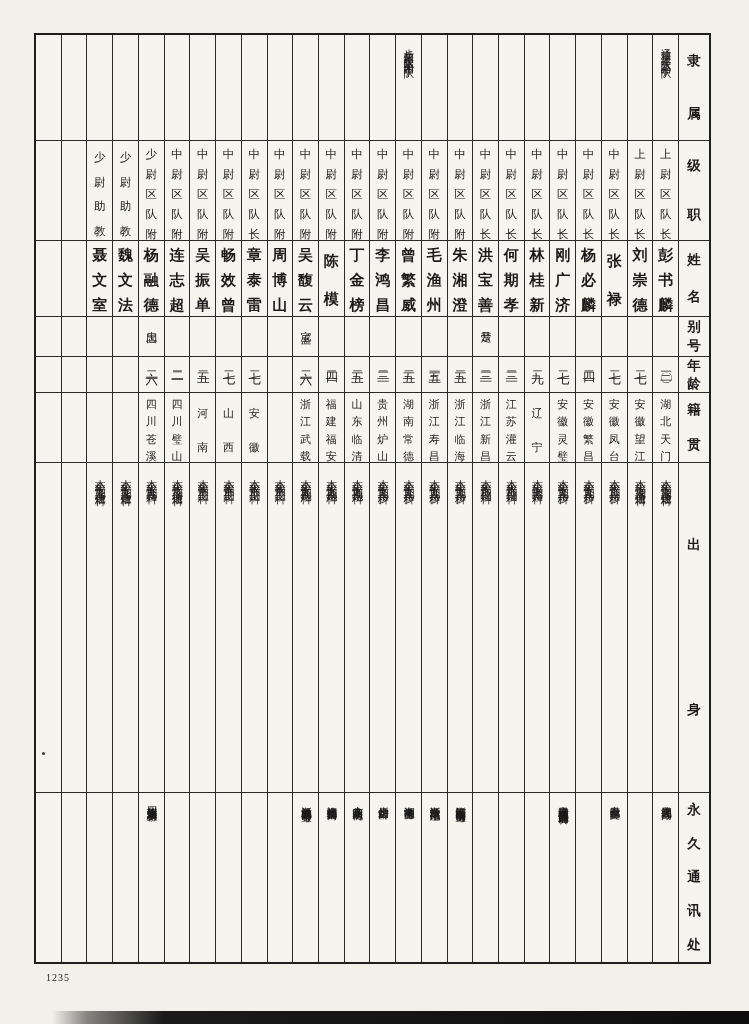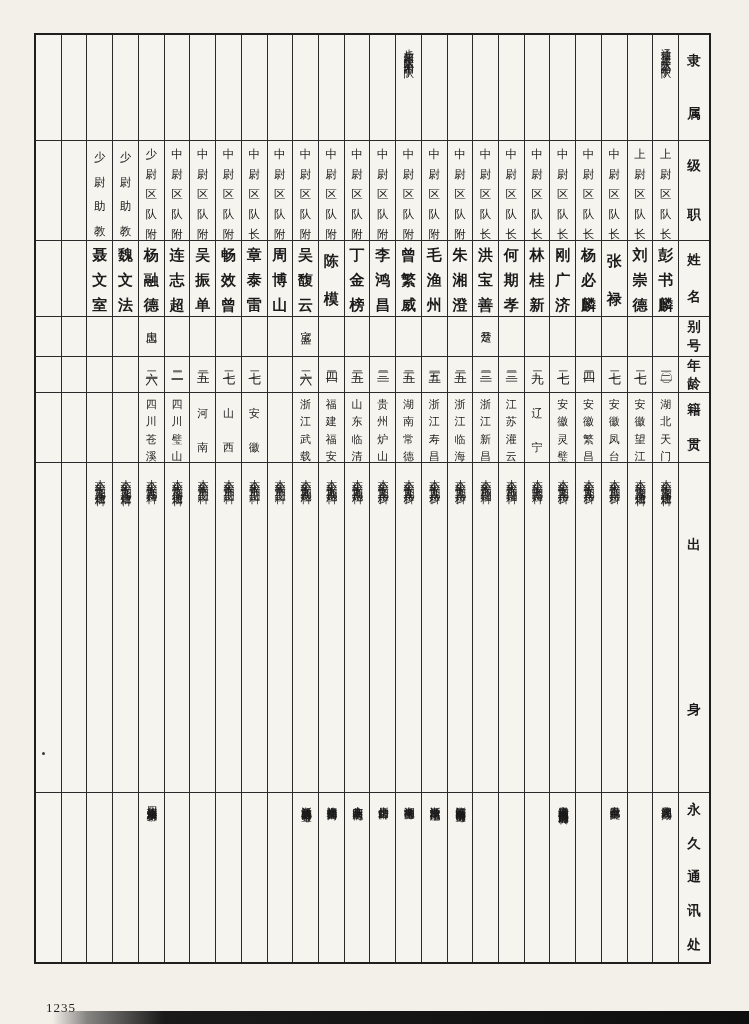--- a/index.html
+++ b/index.html
@@ -27,22 +27,22 @@
             align-items:center; height:100%; }
   .hdr-label { font-size:13.5px; font-weight:bold; }
   .c-affil { font-size:10.5px; letter-spacing:2px; line-height:1.12; padding-top:5px; }
   .c-rank  { font-size:11.5px; padding:4px 0; }
   .c-name  { font-size:15px; font-weight:bold; padding:2px 0; }
   .c-alias { font-size:11px; letter-spacing:2px; padding-top:5px; }
   .c-age   { font-size:12.5px; letter-spacing:1px; padding-top:4px; }
   .c-native{ font-size:11px; padding:3px 0; }
   .c-origin{ font-size:11px; letter-spacing:2.5px; padding-top:7px; }
   .c-addr  { font-size:10.5px; letter-spacing:0.5px; line-height:1.2; padding-top:5px; }
-  .page-number { position:absolute; left:46px; top:972px; font-size:13px;
-                 letter-spacing:1px; color:#222;margin-top:28px; }
+  .page-number { position:absolute; left:46px; top:972px; font-size:10px;
+                 letter-spacing:1px; color:#222; }
   .scan-strip { position:absolute; left:52px; right:0; top:1011px; height:13px;
     background:linear-gradient(90deg, rgba(26,26,26,0) 0%, rgba(26,26,26,0.5) 5%,
       #1a1a1a 16%, #0e0e0e 100%); border-radius:2px 0 0 2px; }
   .speck { position:absolute; left:42px; top:752px; width:3px; height:3px;
            background:#3a3a3a; border-radius:50%; }
 </style>
 </head>
 <body>
 
 <div class="page">

